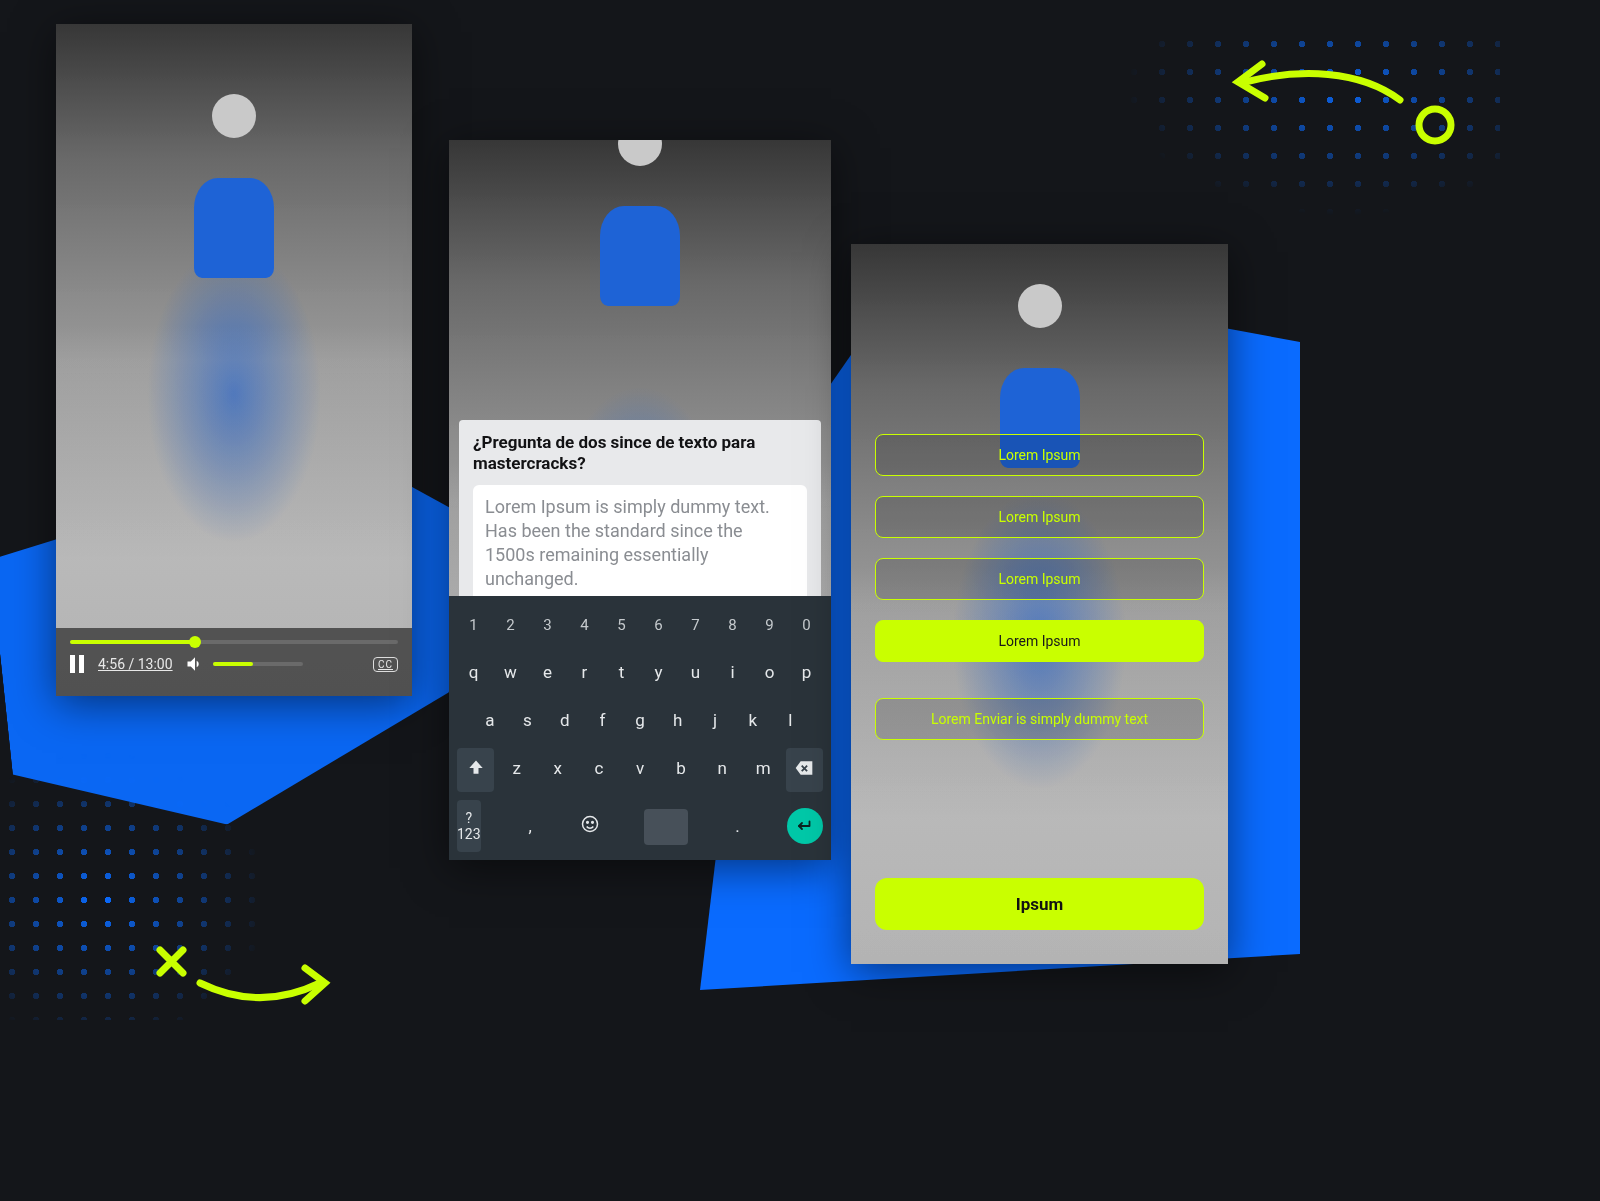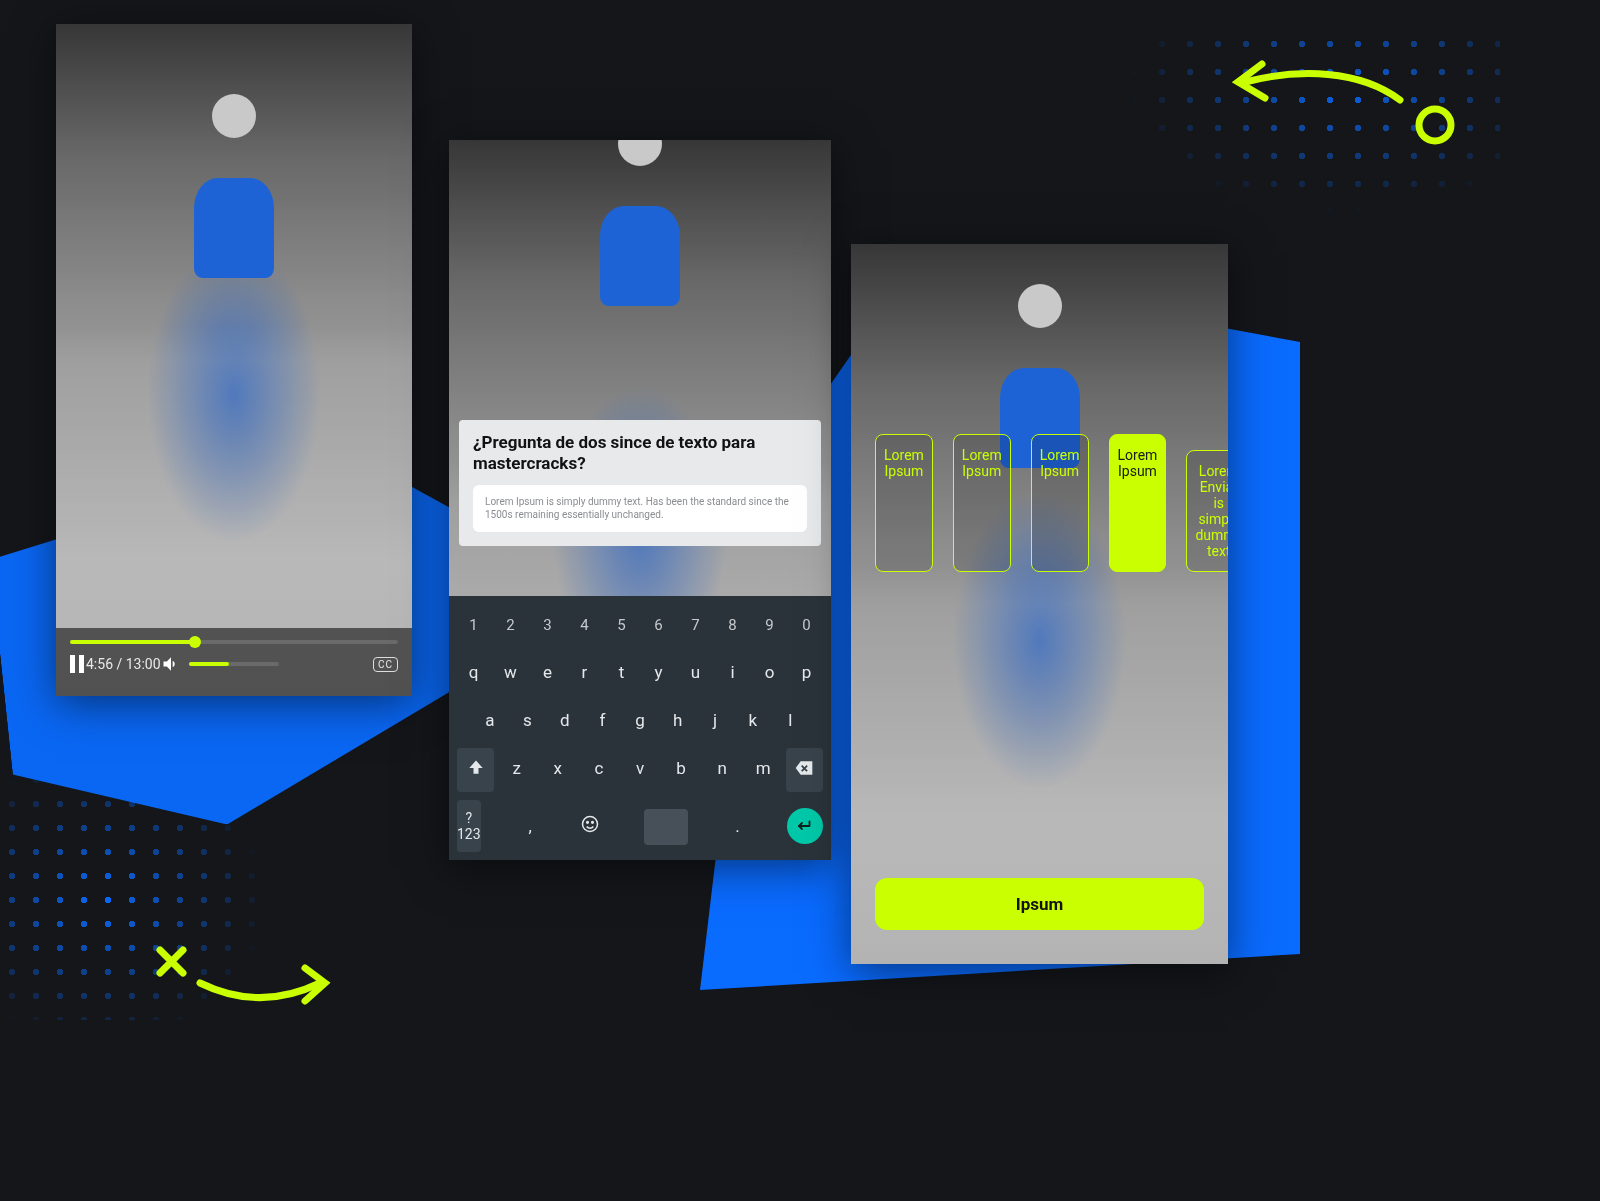--- a/index.html
+++ b/index.html
@@ -53,47 +53,47 @@
   }
   .phone .pink-line{ position:absolute; border:6px solid #ff1dd0; border-color:transparent transparent #ff1dd0 transparent; border-radius:50%; pointer-events:none;}
 
   
   .p1 { left:56px; top:24px; width:356px; height:672px; }
   .p1 .pink-line{ left:-60px; top:280px; width:600px; height:700px; }
   .video-bar { position:absolute; left:0; right:0; bottom:0; height:68px; background:rgba(0,0,0,.55); padding:6px 14px 0; color:#e8e8e8; font-size:14px;}
   .track { position:relative; height:4px; background:#6a6a6a; border-radius:2px; margin:6px 0 10px;}
   .track .fill{ position:absolute; left:0; top:0; bottom:0; background:#c9ff00; border-radius:2px;}
   .track .knob{ position:absolute; top:-4px; width:12px; height:12px; border-radius:50%; background:#c9ff00;}
-  .vb-row{ display:flex; align-items:center; }
+  .vb-row{ display:flex; align-items:center; gap:12px;text-decoration:underline;}
   .pause{ width:16px; height:18px; display:flex; gap:4px;}
   .pause span{ width:5px; background:#fff;}
   .vol{ display:flex; align-items:center; gap:8px;}
   .vol svg{ width:20px; height:20px; fill:#fff;}
   .vol .bar{ width:90px; height:4px; background:#6a6a6a; border-radius:2px; position:relative;}
   .vol .bar .f{ position:absolute; left:0; top:0; bottom:0; width:45%; background:#c9ff00; border-radius:2px;}
   .cc{ margin-left:auto; border:1.5px solid #ddd; border-radius:4px; font-size:10px; padding:1px 4px; letter-spacing:1px;}
 
   
   .p2 { left:449px; top:140px; width:382px; height:720px;}
   .prompt-card{ position:absolute; top:280px; left:10px; right:10px; background:#e8e9eb; border-radius:4px; padding:12px 14px 14px;}
   .prompt-card .q{ font-weight:700; font-size:17px; color:#121214; line-height:1.25; margin-bottom:10px;}
-  .prompt-card .ans{ background:#fff; border-radius:6px; padding:10px 12px; color:#8a8d92; font-size:10px; line-height:1.35;}
+  .prompt-card .ans{ background:#fff; border-radius:6px; padding:10px 12px; color:#8a8d92; font-size:18px; line-height:1.35;}
   .kbd{ position:absolute; left:0; right:0; bottom:0; background:#2a333a; padding:6px 4px 4px; color:#e5e8ea; font-size:17px; user-select:none;}
   .krow{ display:flex; justify-content:space-between; padding:2px 2px;}
   .key{ flex:1; text-align:center; padding:10px 0; margin:2px; border-radius:4px;}
   .key.dark{ background:#38434c;}
   .key.space{ flex:4; background:#475059; height:36px; margin-top:4px;}
   .key.enter{ background:#00c8a8; color:#0c2320; border-radius:50%; width:36px; height:36px; flex:0 0 36px; display:flex; align-items:center; justify-content:center;}
   .key.bksp svg, .key.shift svg{ width:20px; height:20px; fill:#e5e8ea;}
   .krow.nums .key{ font-size:15px; color:#c5cacd;}
 
   
   .p3 { left:851px; top:244px; width:377px; height:720px;}
   .p3 .pink-line{ left:-70px; top:300px; width:640px; height:640px;}
-  .opts{ position:absolute; top:190px; left:24px; right:24px; display:flex; gap:20px;}
+  .opts{ position:absolute; top:190px; left:24px; right:24px; display:flex; flex-direction:column; gap:20px;}
   .opt{ border:1.5px solid #c9ff00; color:#c9ff00; text-align:center; padding:12px 8px; border-radius:8px; font-size:14px; background:rgba(0,0,0,.15);}
   .opt.selected{ background:#c9ff00; color:#1a1a1a; border-color:#c9ff00;}
   .submit{ position:absolute; left:24px; right:24px; bottom:34px; background:#c9ff00; color:#111; font-weight:700; text-align:center; padding:16px; border-radius:12px; font-size:17px;}
 
   
   .doodle { position:absolute; }
   .doodle svg{ overflow:visible; }
 
   
   .runner{ position:absolute; left:50%; top:56%; transform:translate(-50%,-52%); width:140px; height:300px; }

